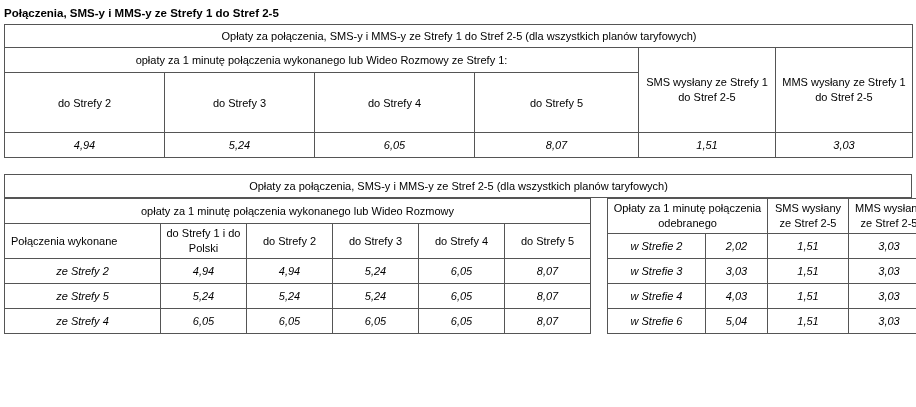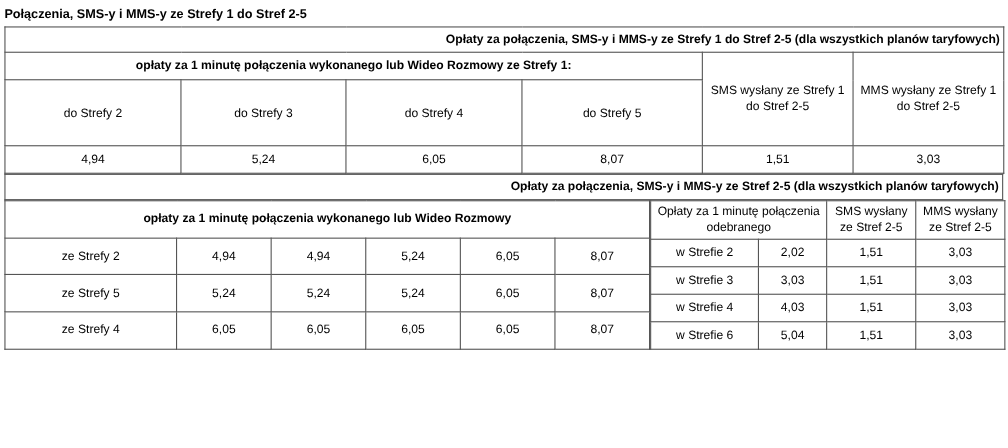--- a/index.html
+++ b/index.html
@@ -31,45 +31,46 @@
     border-collapse: collapse;
     table-layout: fixed;
   }
   table.tbl1 {
     width: 908px;
     margin-left: 4px;
   }
   table.tbl2 {
     width: 908px;
     margin-left: 4px;
+    margin-top: 16px;
   }
   td, th {
     border: 1px solid #555555;
     padding: 2px 3px;
     font-weight: normal;
     font-size: 11px;
     vertical-align: middle;
     text-align: center;
   }
   .hdr-bold {
-    font-weight: bold;
-    text-align: right;
+    font-weight: normal;
+    text-align: center;
     padding-left: 4px;
     height: 18px;
   }
   .cell-center { text-align: center; }
   .cell-left { text-align: left; padding-left: 6px; }
-  .r-hdr { height: 20px; font-weight: bold; }
+  .r-hdr { height: 20px; }
   .tall { height: 60px; }
   .mid { height: 22px; }
   .multi { line-height: 1.35; }
-  .bottom-row td { height: 20px; }
+  .bottom-row td { height: 20px; font-style: italic; }
   .twotbl-wrap {
     display: flex;
-    gap: 0;
+    gap: 16px;
     margin-left: 4px;
   }
   table.left2 { width: 586px; border-collapse: collapse; table-layout: fixed; }
   table.right2 { width: 322px; border-collapse: collapse; table-layout: fixed; margin-left: 0px; }
 </style>
 </head>
 <body>
 
 <div class="page">
 
@@ -127,20 +128,28 @@
         <col style="width:86px">
         <col style="width:86px">
         <col style="width:86px">
         <col style="width:86px">
         <col style="width:86px">
       </colgroup>
       <tbody>
         <tr>
           <td class="cell-center r-hdr" colspan="6">opłaty za 1 minutę połączenia wykonanego lub Wideo Rozmowy</td>
         </tr>
+        <tr class="mid">
+          <td class="cell-left">Połączenia wykonane</td>
+          <td class="cell-center multi">do Strefy 1 i do Polski</td>
+          <td class="cell-center">do Strefy 2</td>
+          <td class="cell-center">do Strefy 3</td>
+          <td class="cell-center">do Strefy 4</td>
+          <td class="cell-center">do Strefy 5</td>
+        </tr>
         <tr class="bottom-row">
           <td class="cell-center">ze Strefy 2</td>
           <td class="cell-center">4,94</td>
           <td class="cell-center">4,94</td>
           <td class="cell-center">5,24</td>
           <td class="cell-center">6,05</td>
           <td class="cell-center">8,07</td>
         </tr>
         <tr class="bottom-row">
           <td class="cell-center">ze Strefy 5</td>

